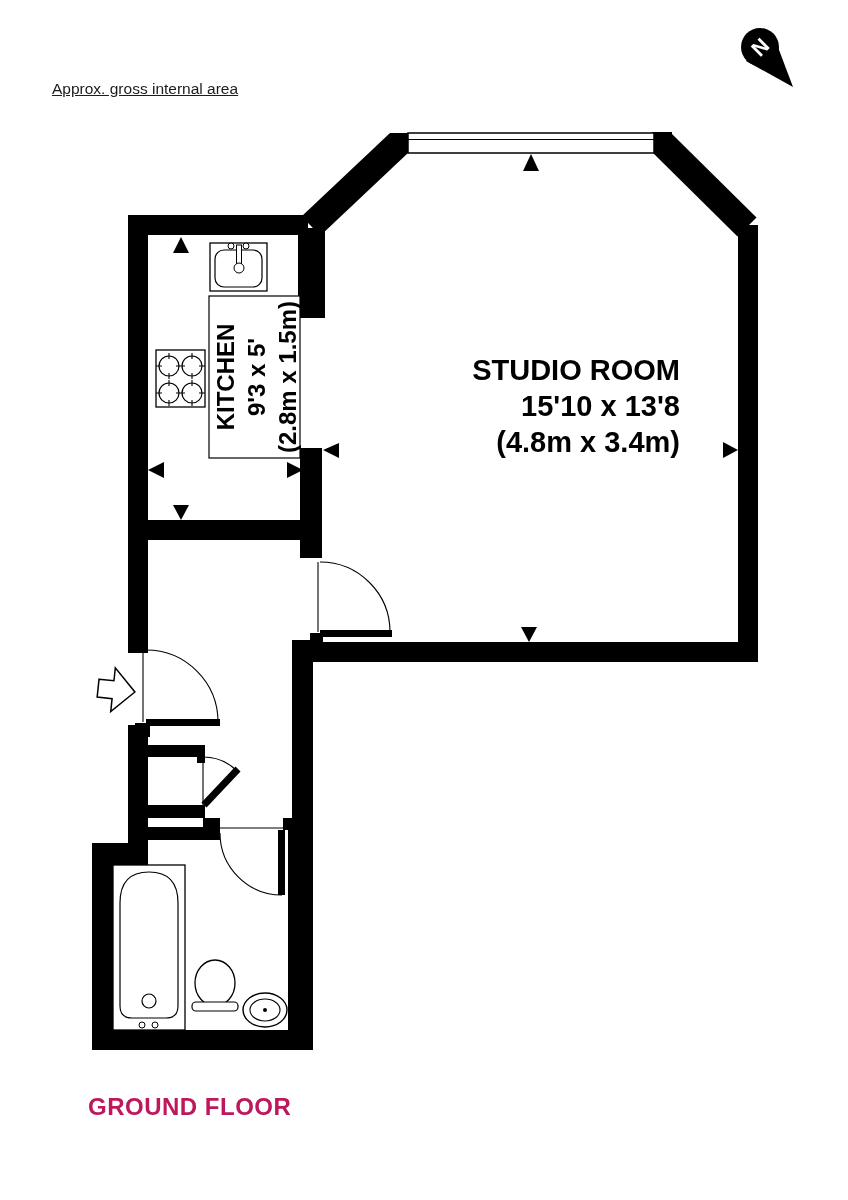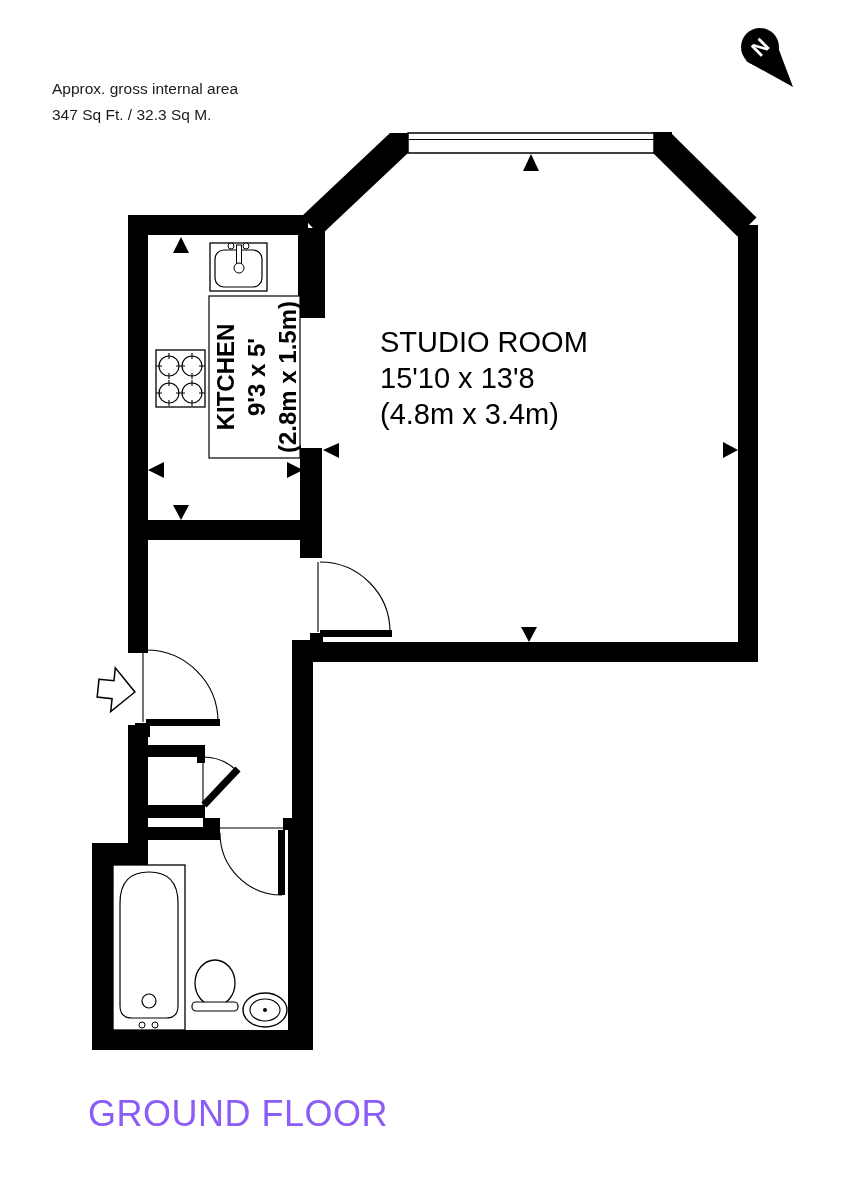--- a/index.html
+++ b/index.html
@@ -1,26 +1,26 @@
 <!DOCTYPE html>
 <html><head>
 <meta charset="utf-8">
 <style>
   html,body{margin:0;padding:0;}
   body{background:#ffffff;font-family:"Liberation Sans", sans-serif;}
   .canvas{position:relative;width:848px;height:1200px;background:#ffffff;overflow:hidden;}
   .plan-svg{position:absolute;left:0;top:0;}
   .txt{position:absolute;color:#111;}
-  .area-note{left:52px;top:76px;font-size:15.5px;line-height:26px;color:#1c1c1c;}
-  .studio-label{left:380px;top:324px;width:300px;text-align:left;font-weight:normal;
+  .area-note{left:52px;top:76px;font-size:15.5px;line-height:26px;color:#1c1c1c;text-decoration:underline;}
+  .studio-label{left:380px;top:352px;width:300px;text-align:right;font-weight:bold;
                 font-size:29px;line-height:36px;color:#000;}
   .kitchen-label{left:173px;top:329px;width:170px;height:96px;text-align:center;
                  font-weight:bold;font-size:24px;line-height:31px;color:#000;
                  transform:rotate(-90deg);transform-origin:center center;white-space:nowrap;}
-  .floor-label{left:88px;top:1093px;font-size:36px;font-weight:normal;letter-spacing:.5px;color:#8b5cf6;}
+  .floor-label{left:88px;top:1093px;font-size:24px;font-weight:bold;letter-spacing:.5px;color:#be185d;}
   .wall{fill:#000;stroke:none;}
   .thin{stroke:#000;fill:none;}
 </style>
 </head>
 <body>
 
 <div class="canvas">
 
   <svg class="plan-svg" width="848" height="1200" viewBox="0 0 848 1200">
 
@@ -133,21 +133,20 @@
 
     <g>
       <polygon points="773,34 746,61 793,87" fill="#000"></polygon>
       <circle cx="760" cy="47" r="19" fill="#000"></circle>
       <text x="760" y="47" transform="rotate(-45 760 47)" fill="#fff" font-size="21" font-weight="bold" text-anchor="middle" dominant-baseline="central" font-family="Liberation Sans, sans-serif">N</text>
     </g>
   </svg>
 
   <div class="txt area-note">
     <div>Approx. gross internal area</div>
-    <div>347 Sq Ft. / 32.3 Sq M.</div>
   </div>
 
   <div class="txt studio-label">
     <div>STUDIO ROOM</div>
     <div>15'10 x 13'8</div>
     <div>(4.8m x 3.4m)</div>
   </div>
 
   <div class="txt kitchen-label">
     <div>KITCHEN</div>

